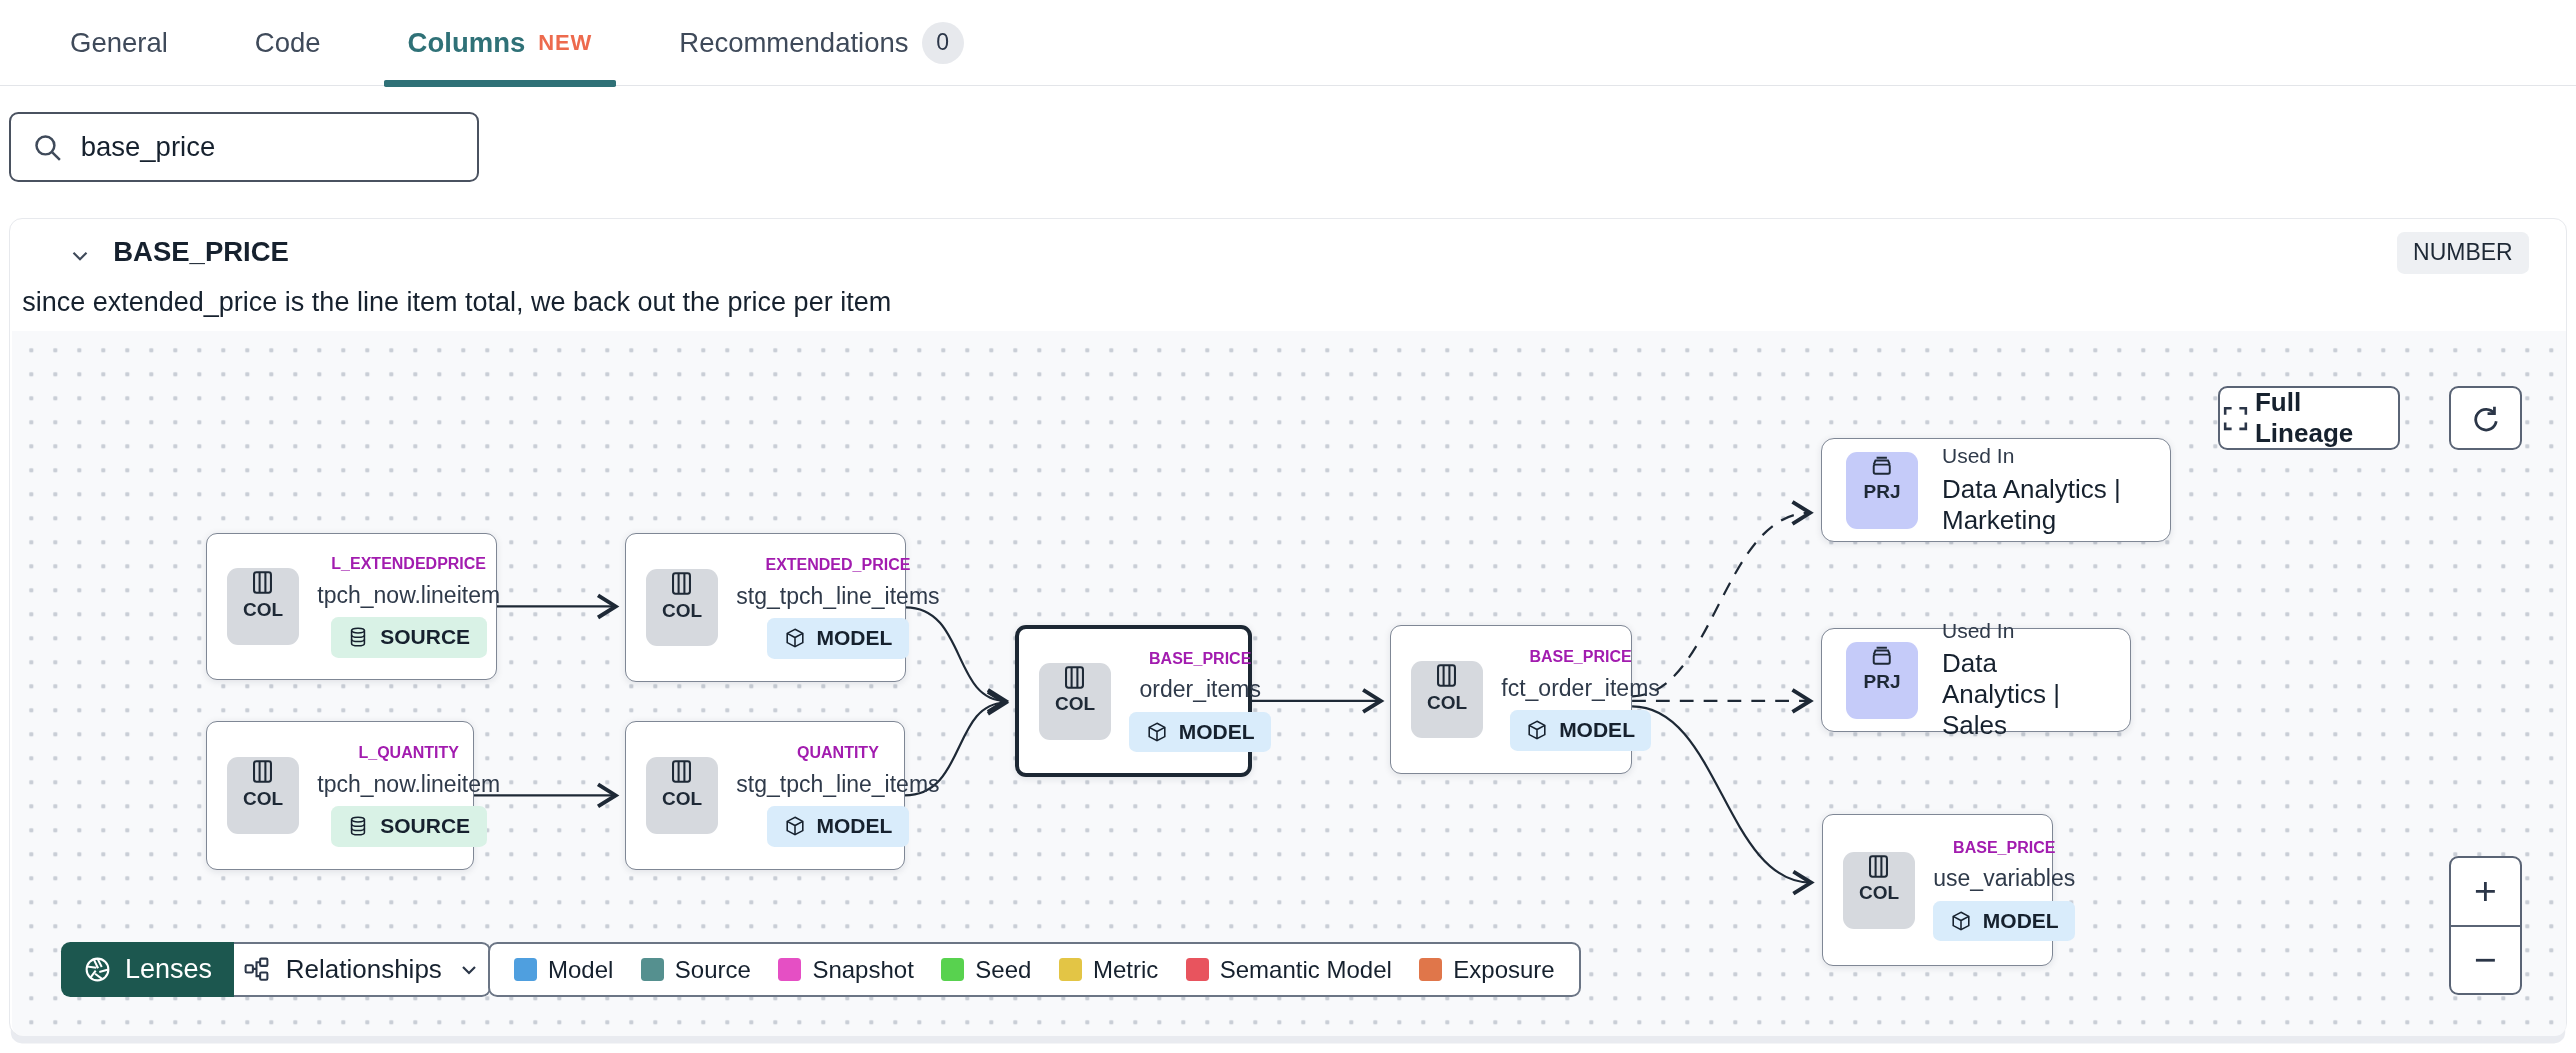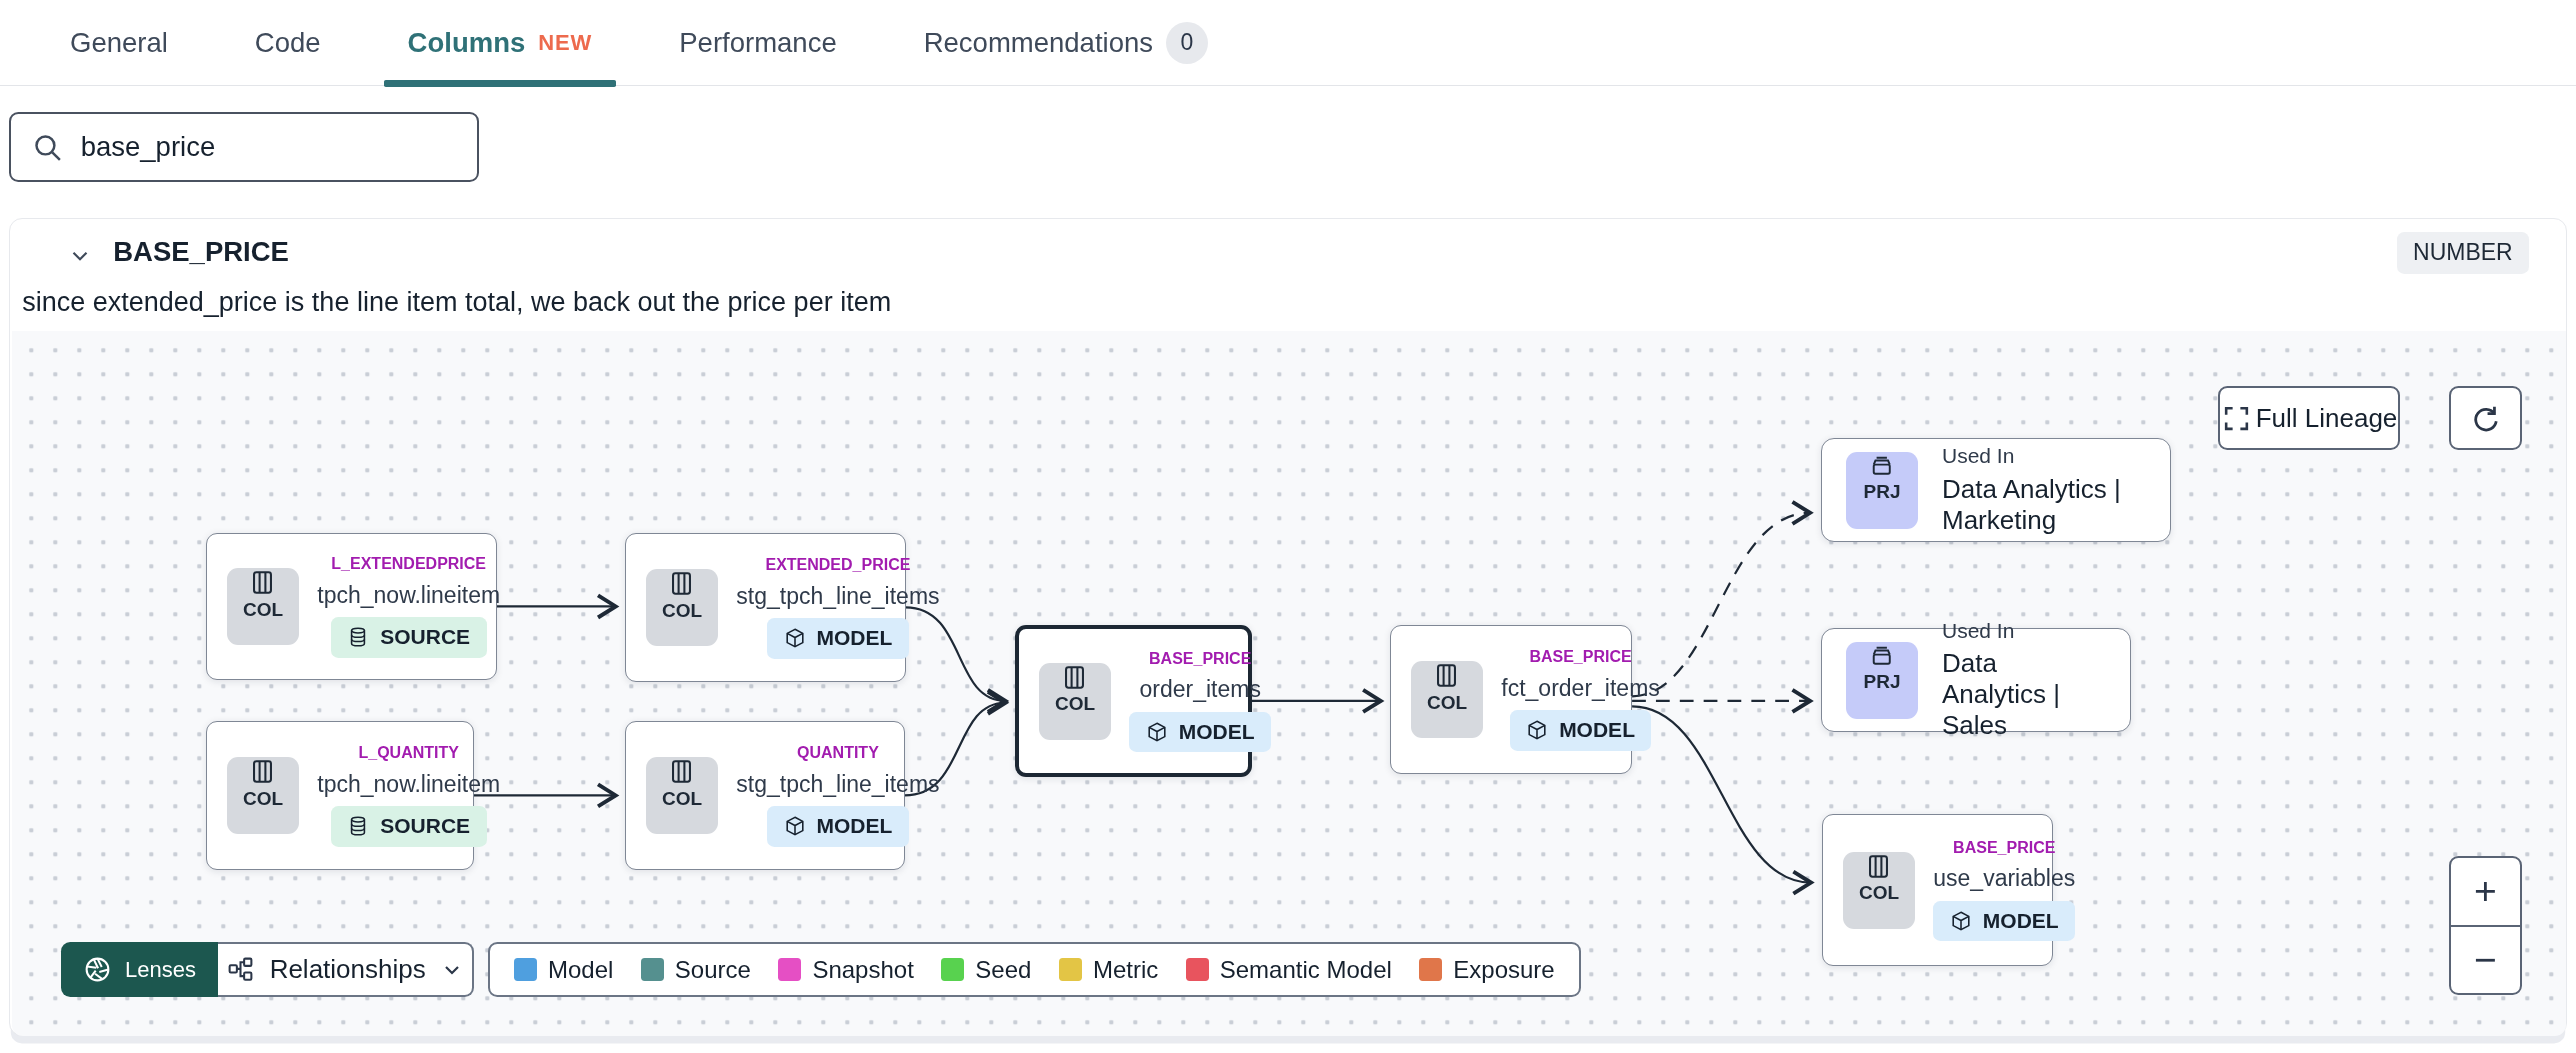--- a/index.html
+++ b/index.html
@@ -44,29 +44,29 @@
   .node-sub { font-size:23px; color:#2f3a4a; white-space:nowrap; }
   .type-pill { display:flex; align-items:center; gap:11px; font-size:21px; font-weight:700; color:#16212e; border-radius:7.3px; padding:8.3px 16.5px; }
   .type-pill.source { background:#d9f2e6; }
   .type-pill.model { background:#d9ecfb; }
   .usage-node { position:absolute; background:#fff; border:1.8px solid #7f8795; border-radius:13px; display:flex; align-items:center; gap:24px; padding:0 24px; box-shadow:0 1.8px 7.3px rgba(20,30,50,.10); cursor:pointer; }
   .usage-texts { display:flex; flex-direction:column; gap:5.5px; }
   .usage-label { font-size:21px; color:#2f3a4a; }
   .usage-project { font-size:26px; color:#16212e; }
 
   
-  .full-lineage-btn { position:absolute; left:2206px; top:55px; width:182px; height:64px; background:#fff; border:2.3px solid #5a6475; border-radius:9.2px; display:flex; align-items:center; justify-content:center; gap:4px; font-size:26px; color:#16212e; cursor:pointer; }
+  .full-lineage-btn { position:absolute; left:2206px; top:55px; width:182px; height:64px; background:#fff; border:2.3px solid #5a6475; border-radius:9.2px; display:flex; align-items:center; justify-content:center; gap:4px; font-size:26px; color:#16212e; cursor:pointer;font-weight:bold; }
   .refresh-btn { position:absolute; left:2437px; top:55px; width:73px; height:64px; background:#fff; border:2.3px solid #5a6475; border-radius:9.2px; display:flex; align-items:center; justify-content:center; cursor:pointer; }
   .zoom-ctrl { position:absolute; left:2437px; top:525px; width:73px; height:139px; background:#fff; border:2.3px solid #5a6475; border-radius:9.2px; display:flex; flex-direction:column; }
   .zoom-btn { flex:1; display:flex; align-items:center; justify-content:center; font-size:39px; color:#2b3648; cursor:pointer; font-weight:400; }
   .zoom-btn:first-child { border-bottom:2.3px solid #5a6475; }
 
   
   .lens-group { position:absolute; left:49px; top:611px; height:55px; display:flex; }
-  .lenses-btn { background:#1c574f; color:#fff; display:flex; align-items:center; gap:13px; padding:0 22px; font-size:22px; border-radius:9.2px 0 0 9.2px; cursor:pointer; }
+  .lenses-btn { background:#1c574f; color:#fff; display:flex; align-items:center; gap:13px; padding:0 22px; font-size:27px; border-radius:9.2px 0 0 9.2px; cursor:pointer; }
   .relationships-btn { background:#fff; border:2.3px solid #6b7585; border-left:none; color:#16212e; display:flex; align-items:center; gap:14.7px; padding:0 8px; font-size:26px; border-radius:0 9.2px 9.2px 0; cursor:pointer; }
   .legend-box { position:absolute; left:476px; top:611px; height:55px; background:#fff; border:2.3px solid #6b7585; border-radius:9.2px; display:flex; align-items:center; gap:27.5px; padding:0 24px; }
   .legend-item { display:flex; align-items:center; gap:11px; font-size:24px; color:#16212e; }
   .legend-swatch { width:23px; height:23px; border-radius:3.7px; flex:0 0 auto; }
 
   svg.icon { display:block; }
 </style>
 </head>
 <body>
 
@@ -76,23 +76,20 @@
     <div class="tab">
         <span class="tab-label">General</span>
       </div>
     <div class="tab">
         <span class="tab-label">Code</span>
       </div>
     <div class="tab active">
       <span class="tab-label">Columns</span>
       <span class="tab-new">NEW</span>
     </div>
-    <div class="tab">
-        <span class="tab-label">Performance</span>
-      </div>
     <div class="tab">
       <span class="tab-label">Recommendations</span>
       <span class="tab-count">0</span>
     </div>
   </div>
 
   <div class="search-box">
     <span>
       <svg class="icon" width="33" height="33" viewBox="0 0 24 24" fill="none" stroke="#3f4a5a" stroke-width="1.8">
           <circle cx="10.5" cy="10.5" r="6.5"></circle>

